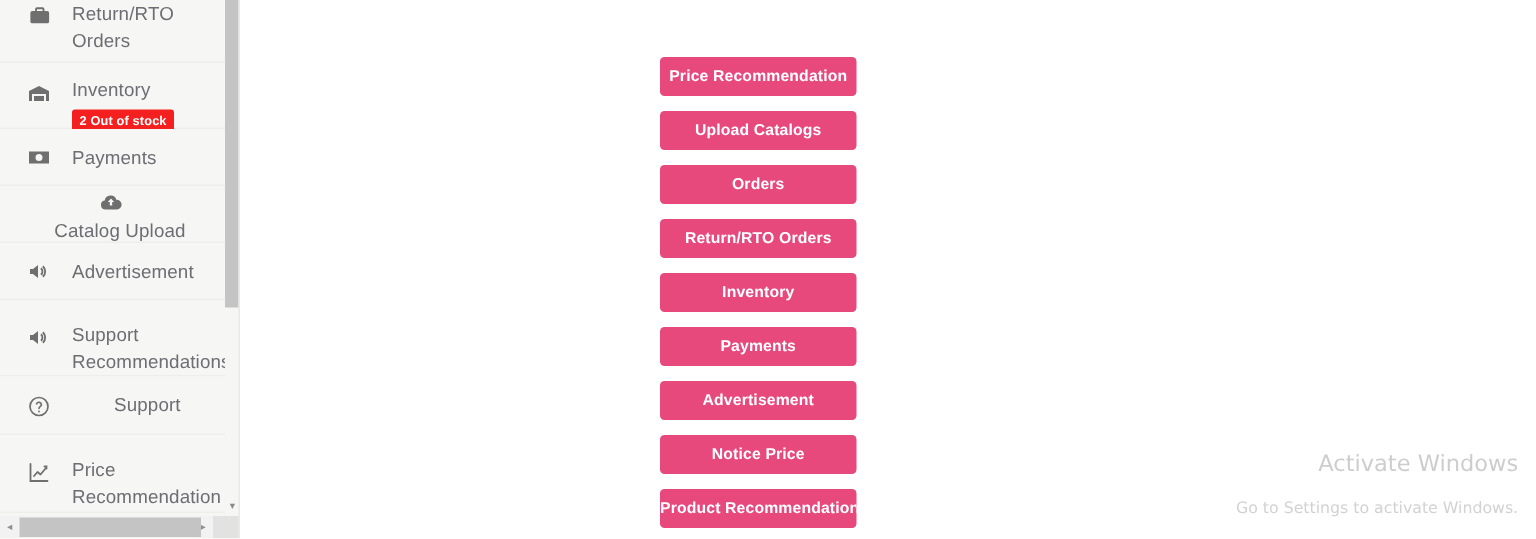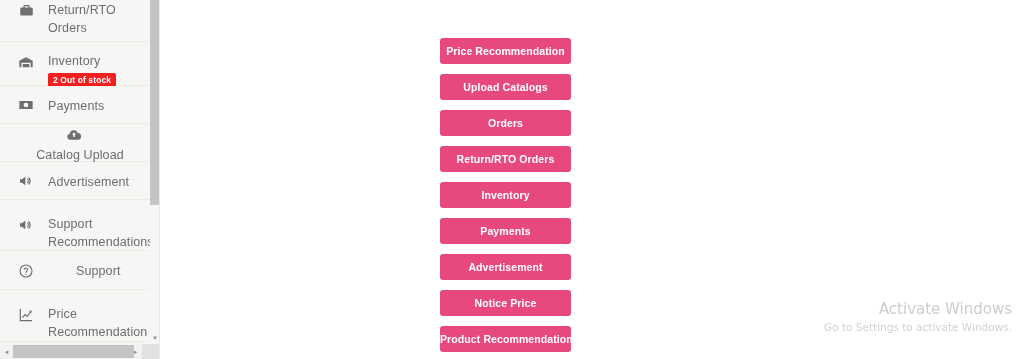--- a/index.html
+++ b/index.html
@@ -235,21 +235,21 @@
     font-size: 15px;
     line-height: 18px;
     color: #cdcdcd;
     font-weight: normal;
   }
   #watermark-sub {
     font-family: "DejaVu Sans", sans-serif;
     font-size: 10.5px;
     line-height: 14px;
     color: #d2d2d2;
-    margin-top: 2px;
+    margin-top: 14px;
   }
 </style>
 </head>
 <body>
 
 <div id="app">
 
   <div id="sidebar">
 
     <div id="sidebar-scrollarea">

